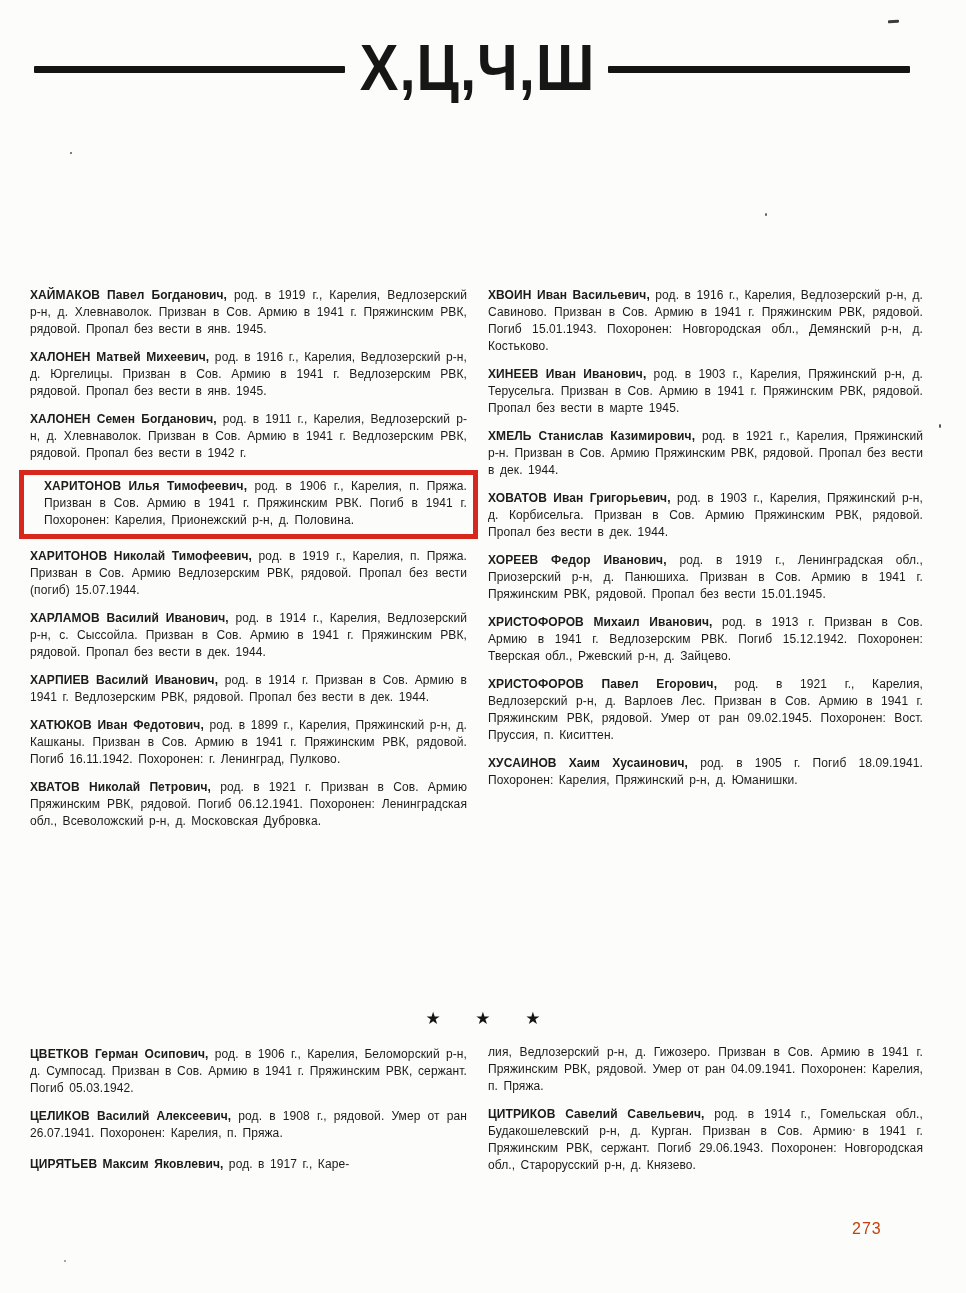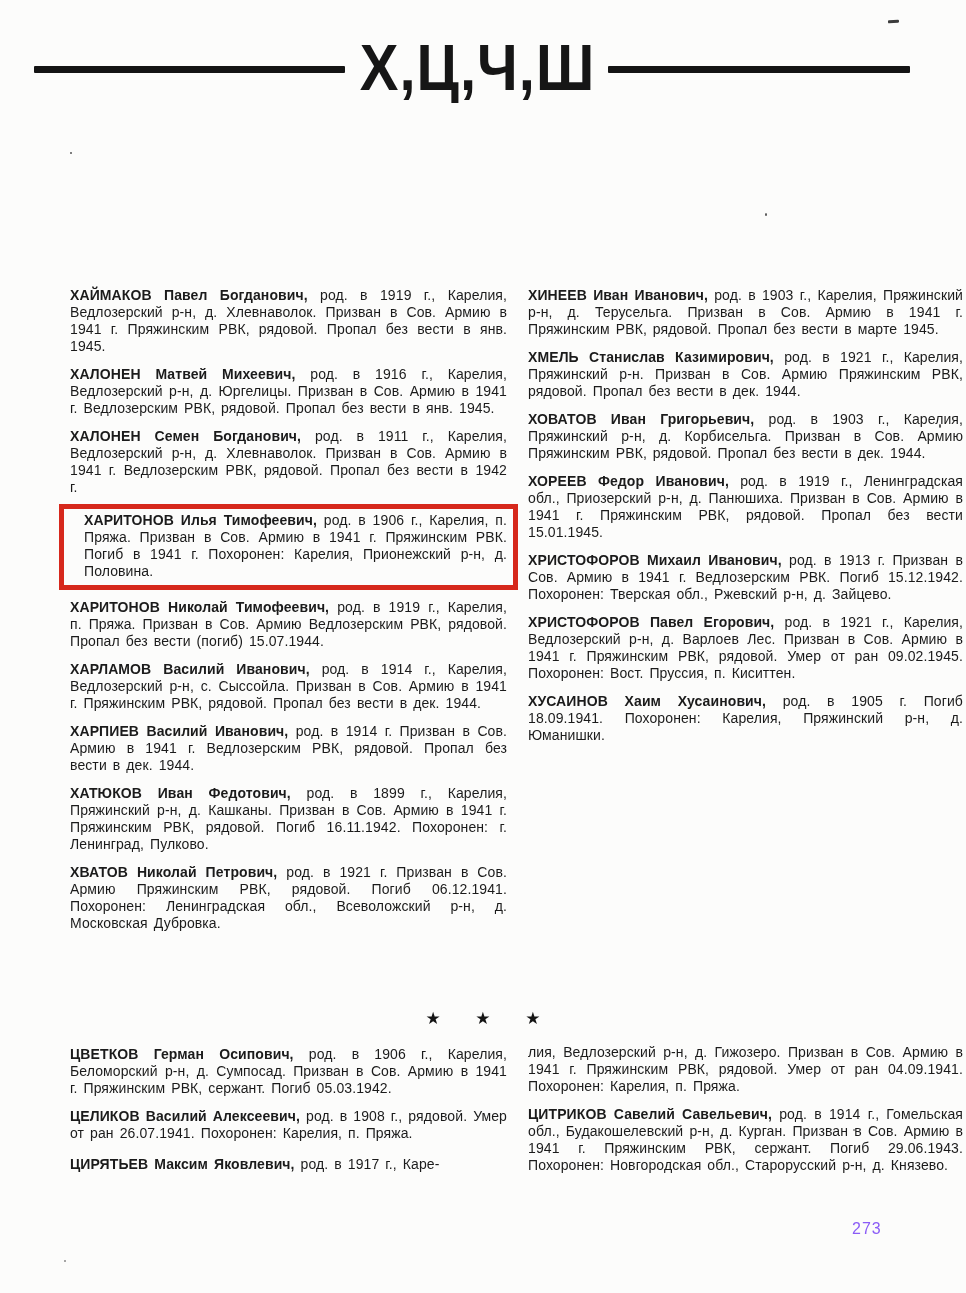--- a/index.html
+++ b/index.html
@@ -29,25 +29,24 @@
     transform: scaleY(1.12);
     transform-origin: top center;
     color: #161616;
     white-space: nowrap;
   }
 
   
   .col {
     position: absolute;
     text-align: justify;
-    font-size: 14px;
+    font-size: 12px;
     line-height: 17px;
     word-spacing: 2px;
     letter-spacing: 0.1px;
-    margin-left: 40px;
   }
   .col-tl { left: 30px;  top: 287px;  width: 437px; }
   .col-tr { left: 488px; top: 287px;  width: 435px; }
   .col-bl { left: 30px;  top: 1046px; width: 437px; }
   .col-br { left: 488px; top: 1044px; width: 435px; }
 
   .entry { margin: 0 0 11px 0; }
   .entry-name { font-weight: bold; }
   .entry.extra-gap { margin-top: 14px; }
 
@@ -62,21 +61,21 @@
     position: absolute; top: 1008px; left: 0; width: 100%;
     text-align: center;
     font-size: 17px; letter-spacing: 15px;
     color: #141414;
     text-indent: 15px; 
   }
 
   
   .page-number {
     position: absolute; left: 852px; top: 1220px;
-    font-size: 16px; letter-spacing: 1px; color: #8b5cf6;
+    font-size: 16px; letter-spacing: 1px; color: #c2410c;
   }
 
   
   .speck { position: absolute; background: #555; border-radius: 50%; }
   .speck.dash { border-radius: 1px; }
 </style>
 </head>
 <body>
 
 <div class="page">
@@ -104,20 +103,21 @@
 
       <p class="entry"><b class="entry-name">ХАРПИЕВ Василий Иванович,</b><span class="entry-text"> род. в 1914 г. Призван в Сов. Армию в 1941 г. Ведлозерским РВК, рядовой. Пропал без вести в дек. 1944.</span></p>
 
       <p class="entry"><b class="entry-name">ХАТЮКОВ Иван Федотович,</b><span class="entry-text"> род. в 1899 г., Карелия, Пряжинский р-н, д. Кашканы. Призван в Сов. Армию в 1941 г. Пряжинским РВК, рядовой. Погиб 16.11.1942. Похоронен: г. Ленинград, Пулково.</span></p>
 
       <p class="entry"><b class="entry-name">ХВАТОВ Николай Петрович,</b><span class="entry-text"> род. в 1921 г. Призван в Сов. Армию Пряжинским РВК, рядовой. Погиб 06.12.1941. Похоронен: Ленинградская обл., Всеволожский р-н, д. Московская Дубровка.</span></p>
     </div>
 
   <div class="col col-tr">
 
+      <p class="entry"><b class="entry-name">ХВОИН Иван Васильевич,</b><span class="entry-text"> род. в 1916 г., Карелия, Ведлозерский р-н, д. Савиново. Призван в Сов. Армию в 1941 г. Пряжинским РВК, рядовой. Погиб 15.01.1943. Похоронен: Новгородская обл., Демянский р-н, д. Костьково.</span></p>
 
       <p class="entry"><b class="entry-name">ХИНЕЕВ Иван Иванович,</b><span class="entry-text"> род. в 1903 г., Карелия, Пряжинский р-н, д. Терусельга. Призван в Сов. Армию в 1941 г. Пряжинским РВК, рядовой. Пропал без вести в марте 1945.</span></p>
 
       <p class="entry"><b class="entry-name">ХМЕЛЬ Станислав Казимирович,</b><span class="entry-text"> род. в 1921 г., Карелия, Пряжинский р-н. Призван в Сов. Армию Пряжинским РВК, рядовой. Пропал без вести в дек. 1944.</span></p>
 
       <p class="entry"><b class="entry-name">ХОВАТОВ Иван Григорьевич,</b><span class="entry-text"> род. в 1903 г., Карелия, Пряжинский р-н, д. Корбисельга. Призван в Сов. Армию Пряжинским РВК, рядовой. Пропал без вести в дек. 1944.</span></p>
 
       <p class="entry"><b class="entry-name">ХОРЕЕВ Федор Иванович,</b><span class="entry-text"> род. в 1919 г., Ленинградская обл., Приозерский р-н, д. Панюшиха. Призван в Сов. Армию в 1941 г. Пряжинским РВК, рядовой. Пропал без вести 15.01.1945.</span></p>
 
 

